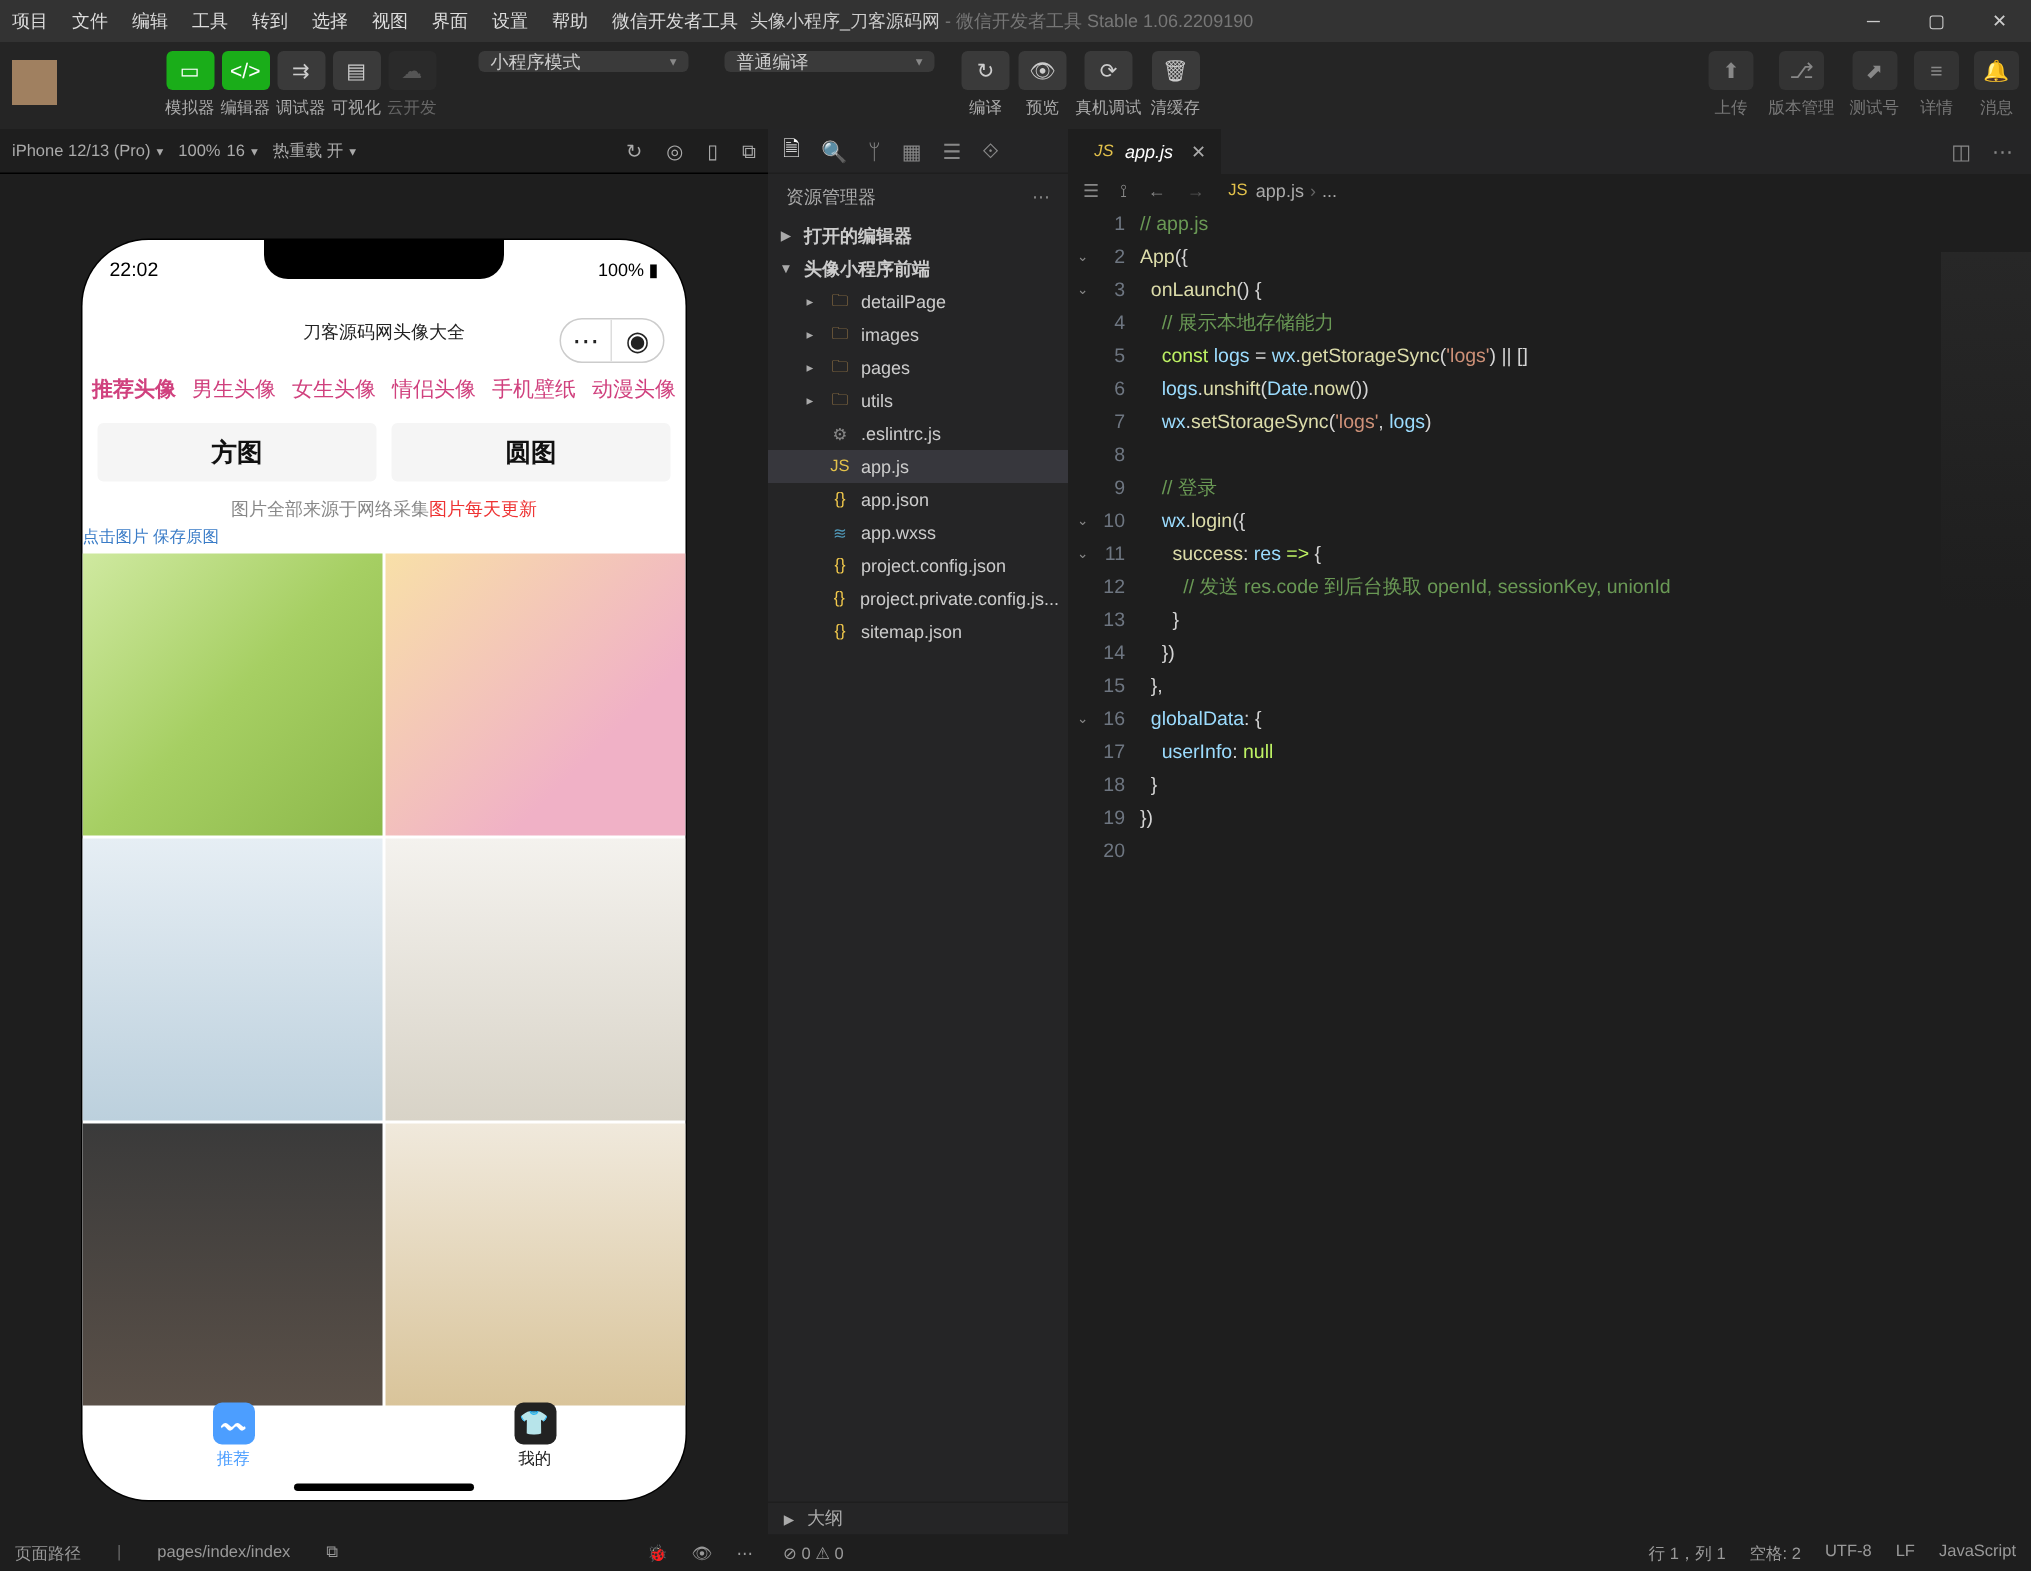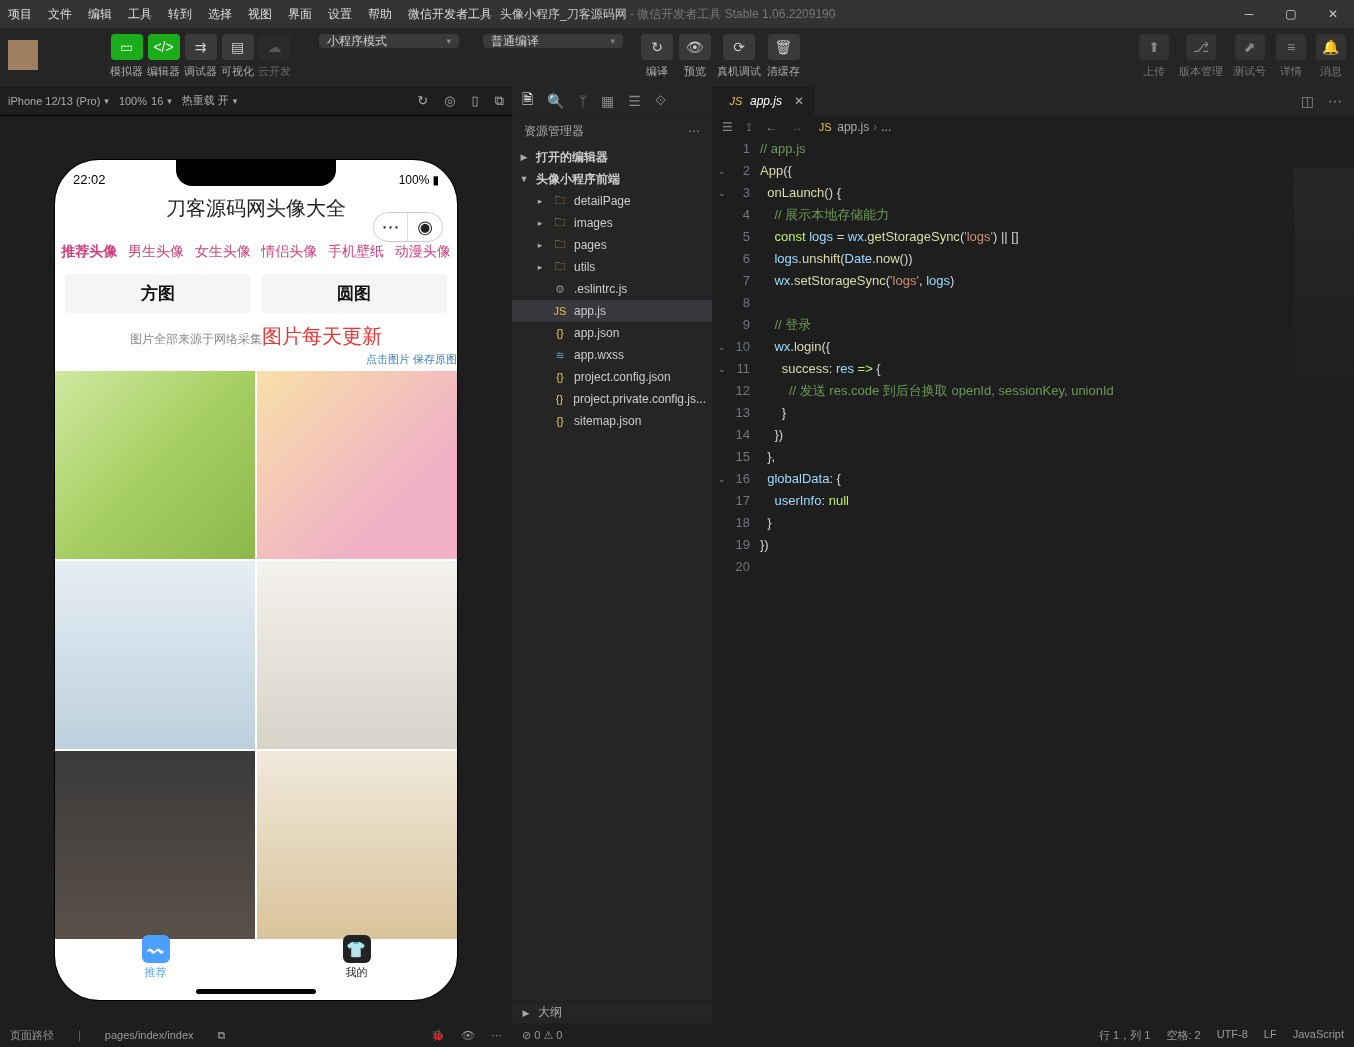--- a/index.html
+++ b/index.html
@@ -25,32 +25,32 @@
  .subbar .sel{display:flex;align-items:center;gap:4px;}
  .subbar .right{margin-left:auto;display:flex;gap:16px;font-size:13px;}
 
  .main{display:flex;height:calc(1047px - 28px - 58px - 30px - 24px);}
 
  .sim-panel{width:512px;background:#1e1e1e;display:flex;justify-content:center;align-items:flex-start;padding-top:44px;}
  .phone{width:402px;height:840px;background:#fff;border-radius:44px;position:relative;overflow:hidden;box-shadow:0 0 0 1px #000;}
  .notch{position:absolute;top:0;left:50%;transform:translateX(-50%);width:160px;height:26px;background:#000;border-bottom-left-radius:16px;border-bottom-right-radius:16px;}
  .statusbar{display:flex;justify-content:space-between;padding:12px 18px 0 18px;font-size:13px;color:#000;font-weight:500;}
  .battery{display:flex;align-items:center;gap:3px;font-size:12px;}
- .app-title{text-align:center;font-size:20px;color:#222;margin-top:8px;}
+ .app-title{text-align:center;font-size:12px;color:#222;margin-top:26px;}
  .capsule{position:absolute;right:14px;top:52px;display:flex;border:1px solid #ccc;border-radius:20px;overflow:hidden;}
  .capsule span{width:34px;height:28px;display:flex;align-items:center;justify-content:center;font-size:18px;color:#222;}
  .capsule span:first-child{border-right:1px solid #ddd;}
  .tabs{display:flex;gap:2px;margin-top:18px;font-size:14px;color:#d0417e;padding:0 2px;}
  .tabs span{flex:1;text-align:center;padding:3px 0;}
  .tabs span.active{color:#d0417e;font-weight:bold;}
  .shape-tabs{display:flex;gap:10px;padding:10px;}
  .shape-tab{flex:1;text-align:center;padding:8px;font-size:17px;color:#111;font-weight:600;background:#f5f5f5;border-radius:4px;}
  .notice{text-align:center;font-size:12px;color:#888;}
- .notice b{color:#e33;font-size:20px;font-weight:500;}
- .notice2{text-align:right;font-size:11px;color:#3a7cc7;margin-top:2px;padding-left:24px;}
+ .notice b{color:#e33;font-size:12px;font-weight:500;}
+ .notice2{text-align:left;font-size:11px;color:#3a7cc7;margin-top:2px;}
  .grid{display:grid;grid-template-columns:1fr 1fr;gap:2px;margin-top:4px;}
  .cell{height:188px;}
  .c1{background:linear-gradient(135deg,#cfe9a0 0,#a6cf63 50%,#8cb84a 100%);}
  .c2{background:linear-gradient(135deg,#f8e0a8 0,#f0b1c6 70%);}
  .c3{background:linear-gradient(180deg,#e6eef4 0,#bcd0dd 100%);}
  .c4{background:linear-gradient(180deg,#f4f2ee 0,#d8d3c7 100%);}
  .c5{background:linear-gradient(180deg,#3a3a3a 0,#5a5048 100%);}
  .c6{background:linear-gradient(180deg,#f0e9dc 0,#d9c49a 100%);}
  .bottom-nav{position:absolute;bottom:20px;left:0;right:0;display:flex;justify-content:space-around;}
  .bn-item{display:flex;flex-direction:column;align-items:center;font-size:11px;}

